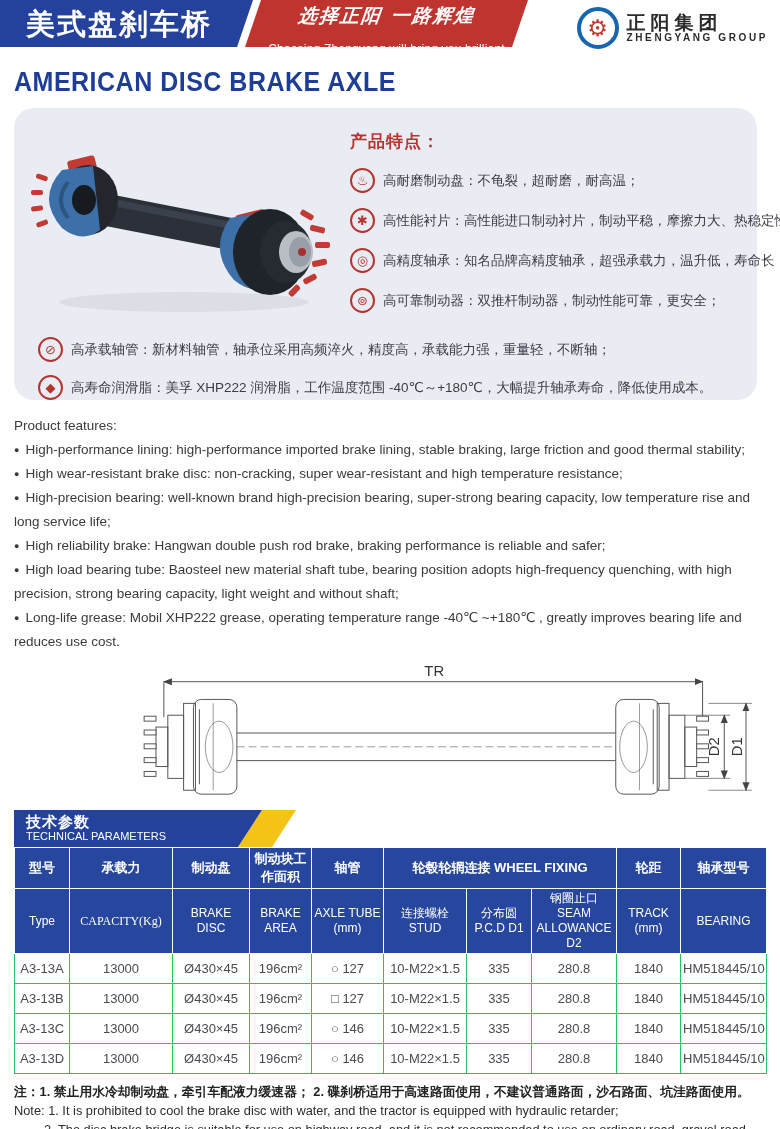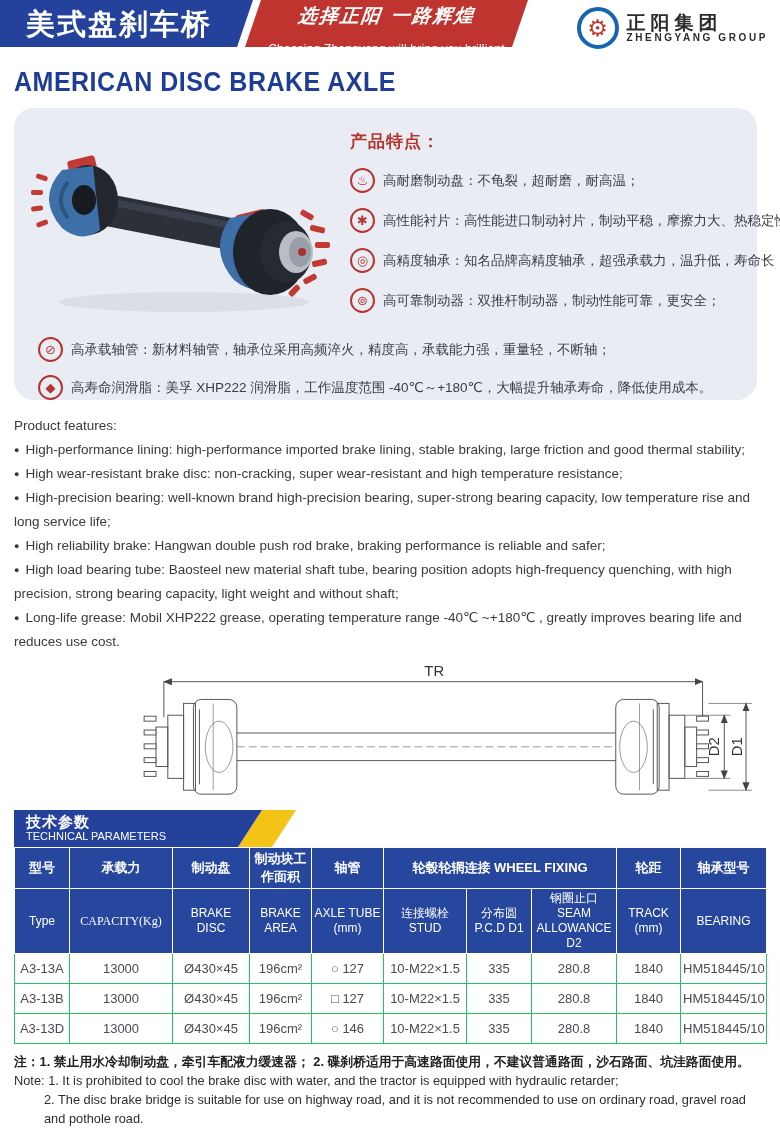--- a/index.html
+++ b/index.html
@@ -312,20 +312,32 @@
       <td>Ø430×45</td>
       <td>196cm²</td>
       <td>□ 127</td>
       <td>10-M22×1.5</td>
       <td>335</td>
       <td>280.8</td>
       <td>1840</td>
       <td>HM518445/10</td>
     </tr>
     <tr>
+      <td>A3-13C</td>
+      <td>13000</td>
+      <td>Ø430×45</td>
+      <td>196cm²</td>
+      <td>○ 146</td>
+      <td>10-M22×1.5</td>
+      <td>335</td>
+      <td>280.8</td>
+      <td>1840</td>
+      <td>HM518445/10</td>
+    </tr>
+    <tr>
       <td>A3-13D</td>
       <td>13000</td>
       <td>Ø430×45</td>
       <td>196cm²</td>
       <td>○ 146</td>
       <td>10-M22×1.5</td>
       <td>335</td>
       <td>280.8</td>
       <td>1840</td>
       <td>HM518445/10</td>

